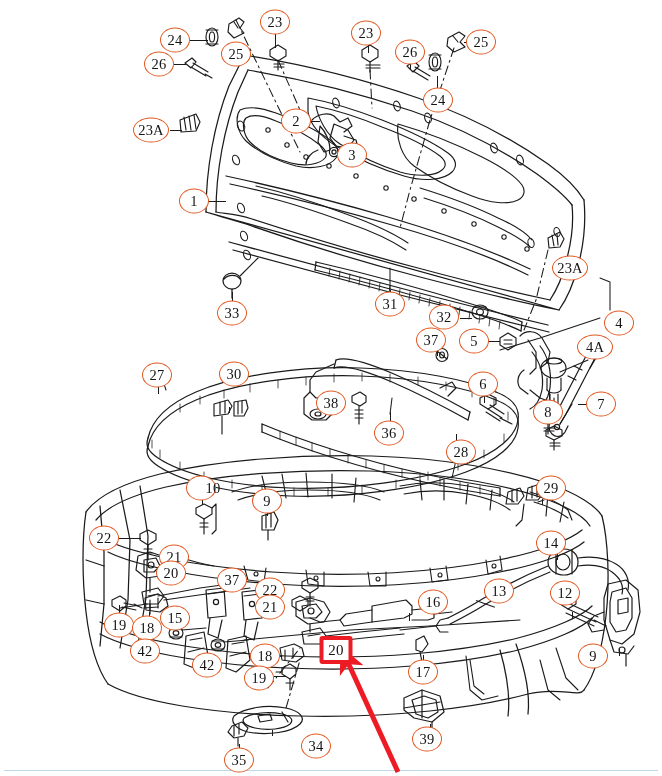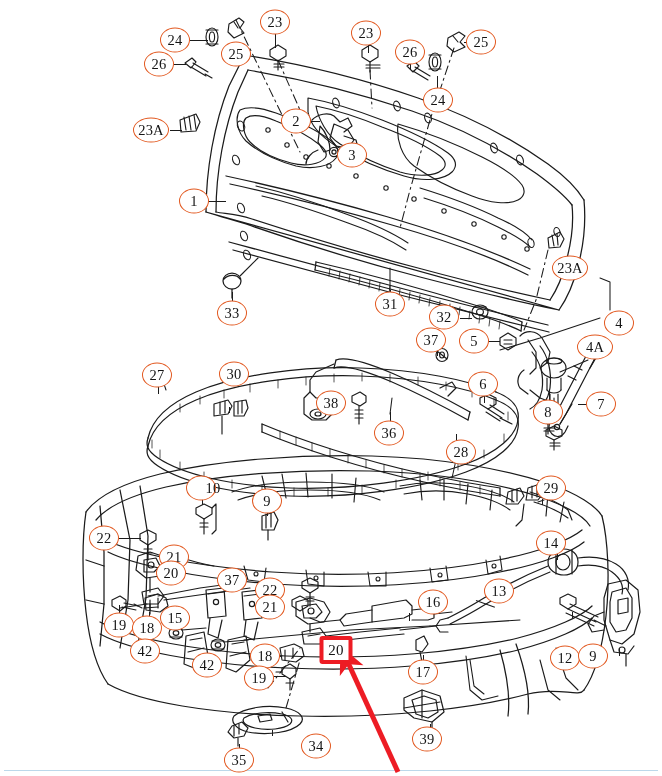--- a/index.html
+++ b/index.html
@@ -627,21 +627,21 @@
       <div class="callout" style="left: 267px; top: 501px; border-color: rgb(226, 88, 31);">9</div>
       <div class="callout" style="left: 104px; top: 538px; border-color: rgb(226, 88, 31);">22</div>
       <div class="callout" style="left: 174px; top: 557px; border-color: rgb(226, 88, 31);">21</div>
       <div class="callout" style="left: 171px; top: 573px; border-color: rgb(226, 88, 31);">20</div>
       <div class="callout" style="left: 232px; top: 580px; border-color: rgb(226, 88, 31);">37</div>
       <div class="callout" style="left: 270px; top: 590px; border-color: rgb(226, 88, 31);">22</div>
       <div class="callout" style="left: 270px; top: 607px; border-color: rgb(226, 88, 31);">21</div>
       <div class="callout" style="left: 551px; top: 543px; border-color: rgb(226, 88, 31);">14</div>
       <div class="callout" style="left: 499px; top: 591px; border-color: rgb(226, 88, 31);">13</div>
       <div class="callout" style="left: 409px; top: 602px; border-color: rgb(226, 88, 31); margin-left: 24px;">16</div>
-      <div class="callout" style="left: 565px; top: 658px; border-color: rgb(226, 88, 31);">12</div>
+      <div class="callout" style="left: 565px; top: 593px; border-color: rgb(226, 88, 31);">12</div>
       <div class="callout" style="left: 593px; top: 656px; border-color: rgb(226, 88, 31);">9</div>
       <div class="callout" style="left: 119px; top: 625px; border-color: rgb(226, 88, 31);">19</div>
       <div class="callout" style="left: 147px; top: 628px; border-color: rgb(226, 88, 31);">18</div>
       <div class="callout" style="left: 175px; top: 618px; border-color: rgb(226, 88, 31);">15</div>
       <div class="callout" style="left: 145px; top: 651px; border-color: rgb(226, 88, 31);">42</div>
       <div class="callout" style="left: 207px; top: 665px; border-color: rgb(226, 88, 31);">42</div>
       <div class="callout" style="left: 265px; top: 656px; border-color: rgb(226, 88, 31);">18</div>
       <div class="callout" style="left: 259px; top: 678px; border-color: rgb(226, 88, 31);">19</div>
       <div class="callout" style="left: 423px; top: 672px; border-color: rgb(226, 88, 31);">17</div>
       <div class="callout" style="left: 427px; top: 739px; border-color: rgb(226, 88, 31);">39</div>

